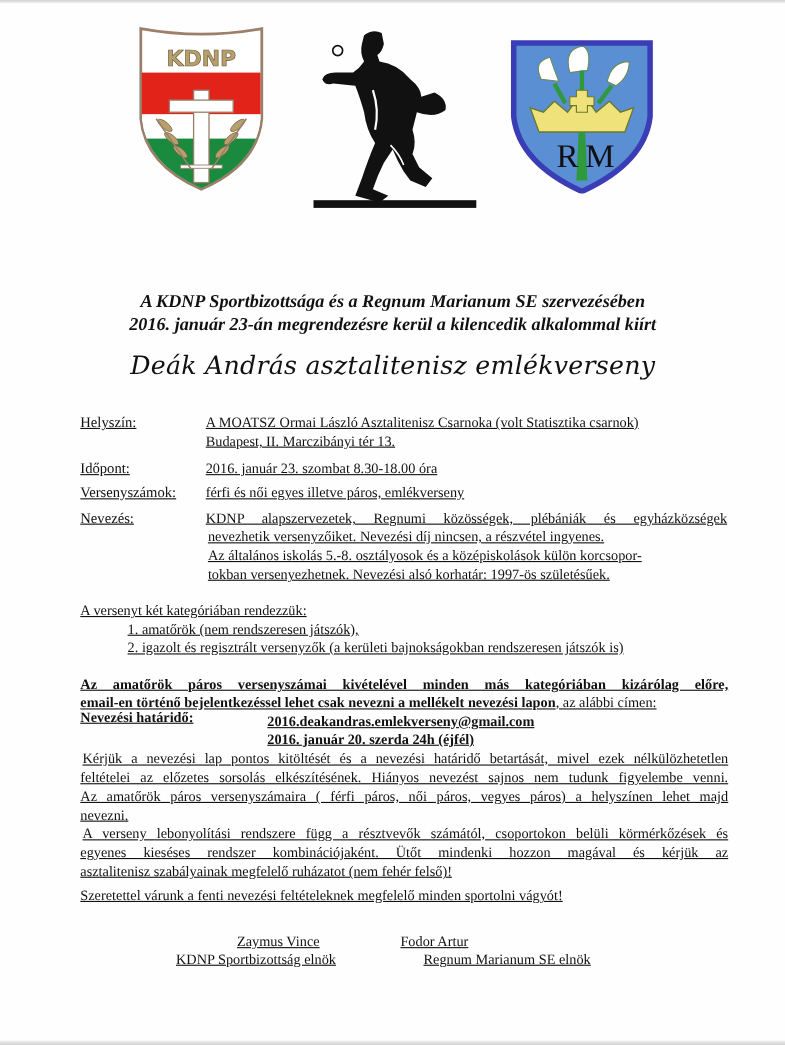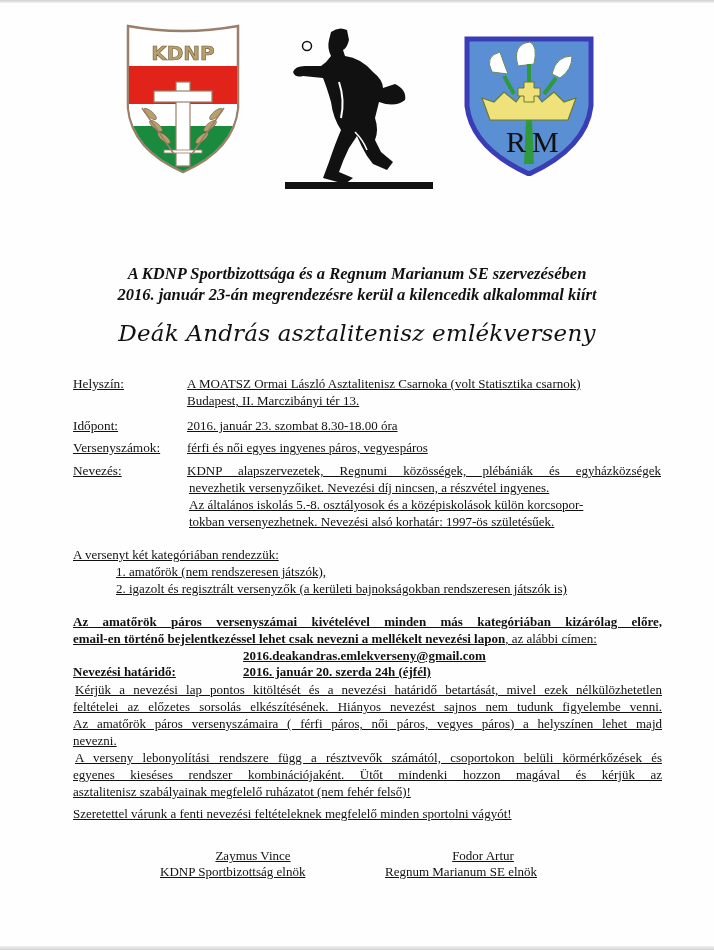--- a/index.html
+++ b/index.html
@@ -82,47 +82,47 @@
 <div id="title">Deák András asztalitenisz emlékverseny</div>
 
 <div class="lbl" style="top:376px">Helyszín:</div>
 <div class="val" style="left:187px;top:376px">A MOATSZ Ormai László Asztalitenisz Csarnoka  (volt Statisztika csarnok)</div>
 <div class="val" style="left:187px;top:393px">Budapest, II. Marczibányi tér 13.</div>
 
 <div class="lbl" style="top:418px">Időpont:</div>
 <div class="val" style="left:187px;top:418px">2016. január 23. szombat 8.30-18.00 óra</div>
 
 <div class="lbl" style="top:440px">Versenyszámok:</div>
-<div class="val" style="left:187px;top:440px">férfi és női egyes ingyenes páros, vegyespáros</div>
+<div class="val" style="left:187px;top:440px">férfi és női egyes illetve páros, emlékverseny</div>
 
 <div class="lbl" style="top:463px">Nevezés:</div>
 <div class="val just" style="left:187px;top:463px;width:474px">KDNP alapszervezetek, Regnumi közösségek, plébániák és egyházközségek</div>
 <div class="val" style="left:189px;top:480px">nevezhetik versenyzőiket. Nevezési díj nincsen, a részvétel ingyenes.</div>
 <div class="val" style="left:189px;top:497px">Az általános iskolás 5.-8. osztályosok és a középiskolások külön korcsopor-</div>
 <div class="val" style="left:189px;top:514px">tokban versenyezhetnek. Nevezési alsó korhatár: 1997-ös születésűek.</div>
 
 <div class="val" style="left:73px;top:547px">A versenyt két kategóriában rendezzük:</div>
 <div class="val" style="left:116px;top:564px">1. amatőrök (nem rendszeresen játszók),</div>
 <div class="val" style="left:116px;top:581px">2. igazolt és regisztrált versenyzők (a kerületi bajnokságokban rendszeresen játszók is)</div>
 
 <div class="val b just" style="left:73px;top:614px;width:589px">Az amatőrök páros versenyszámai kivételével minden más kategóriában  kizárólag előre,</div>
 <div class="val" style="left:73px;top:631px"><span class="b">email-en történő bejelentkezéssel lehet csak nevezni a mellékelt nevezési lapon</span><span>, az alábbi címen:</span></div>
 <div class="val b" style="left:243px;top:648px">2016.deakandras.emlekverseny@gmail.com</div>
-<div class="val b" style="left:73px;top:664px">Nevezési határidő:</div>
+<div class="val b" style="left:73px;top:644px">Nevezési határidő:</div>
 <div class="val b" style="left:243px;top:664px">2016. január 20. szerda 24h (éjfél)</div>
 
 <div class="val just" style="left:75px;top:682px;width:587px">Kérjük a nevezési lap pontos kitöltését és a nevezési határidő betartását, mivel ezek nélkülözhetetlen</div>
 <div class="val just" style="left:73px;top:699px;width:589px">feltételei az előzetes sorsolás elkészítésének. Hiányos nevezést sajnos nem tudunk figyelembe venni.</div>
 <div class="val just" style="left:73px;top:716px;width:589px">Az amatőrök páros versenyszámaira ( férfi páros, női páros, vegyes páros) a helyszínen lehet majd</div>
 <div class="val" style="left:73px;top:733px">nevezni.</div>
 
 <div class="val just" style="left:75px;top:750px;width:587px">A verseny lebonyolítási rendszere függ a résztvevők számától, csoportokon belüli körmérkőzések és</div>
 <div class="val just" style="left:73px;top:767px;width:589px">egyenes kieséses rendszer kombinációjaként. Ütőt mindenki hozzon magával és kérjük az</div>
 <div class="val" style="left:73px;top:784px">asztalitenisz szabályainak megfelelő ruházatot (nem fehér felső)!</div>
 
 <div class="val" style="left:73px;top:806px">Szeretettel várunk a fenti nevezési feltételeknek megfelelő minden sportolni vágyót!</div>
 
 <div class="val" style="left:160px;top:848px;width:186px;text-align:center">Zaymus Vince</div>
 <div class="val" style="left:160px;top:864px;width:186px;text-align:left">KDNP Sportbizottság elnök</div>
-<div class="val" style="left:385px;top:848px;width:196px;text-align:center">Fodor Artur</div>
+<div class="val" style="left:364px;top:848px;width:196px;text-align:left">Fodor Artur</div>
 <div class="val" style="left:385px;top:864px;width:196px;text-align:left">Regnum Marianum SE elnök</div>
 
 <div class="bottombar"></div>
 
 </body></html>

